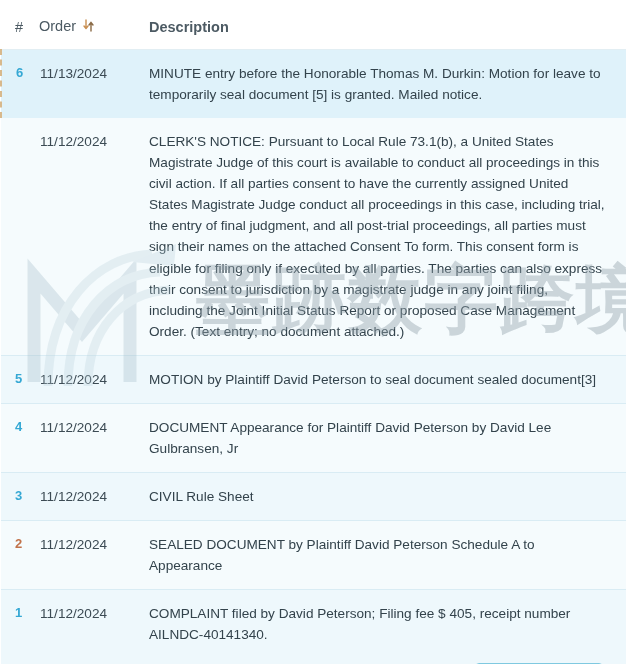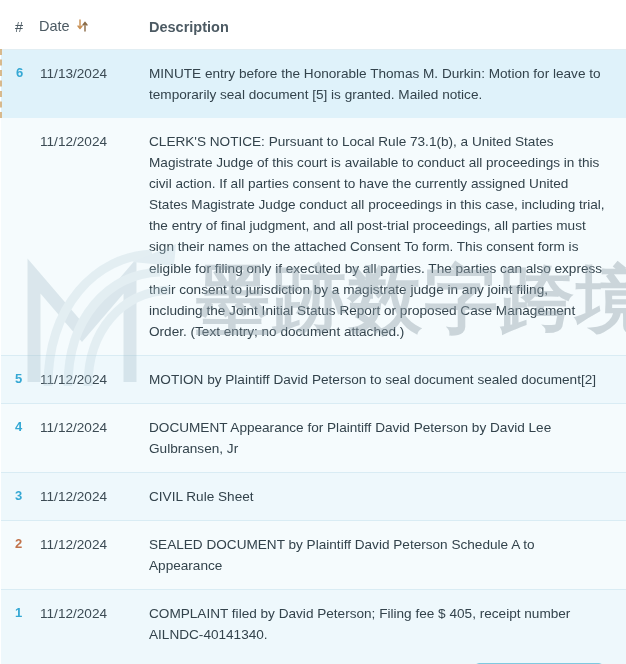--- a/index.html
+++ b/index.html
@@ -161,21 +161,21 @@
 <table id="docket">
   <colgroup>
     <col class="c-num">
       <col class="c-date">
       <col class="c-desc">
   </colgroup>
   <thead>
     <tr>
       <th class="h-num">#</th>
       <th class="h-date">
-        <span>Date</span><span class="sort-icon"><svg width="11" height="13" viewBox="0 0 11 13" xmlns="http://www.w3.org/2000/svg">
+        <span>Order</span><span class="sort-icon"><svg width="11" height="13" viewBox="0 0 11 13" xmlns="http://www.w3.org/2000/svg">
             <path d="M3 1 L3 9.5 M3 9.5 L1 7 M3 9.5 L5 7" stroke="#c98f52" stroke-width="1.4" fill="none" stroke-linecap="round"></path>
             <path d="M8 12 L8 3.5 M8 3.5 L6 6 M8 3.5 L10 6" stroke="#8a6a45" stroke-width="1.4" fill="none" stroke-linecap="round"></path>
           </svg></span>
       </th>
       <th class="h-desc">Description</th>
     </tr>
   </thead>
   <tbody id="docket-body">
       <tr class="row-highlight">
         <td class="num">6</td>
@@ -183,21 +183,21 @@
         <td class="desc"><span>MINUTE entry before the Honorable Thomas M. Durkin: Motion for leave to temporarily seal document [5] is granted. Mailed notice.</span></td>
       </tr>
       <tr class="row-plain">
         <td class="num"></td>
         <td class="date">11/12/2024</td>
         <td class="desc"><span>CLERK'S NOTICE: Pursuant to Local Rule 73.1(b), a United States Magistrate Judge of this court is available to conduct all proceedings in this civil action. If all parties consent to have the currently assigned United States Magistrate Judge conduct all proceedings in this case, including trial, the entry of final judgment, and all post-trial proceedings, all parties must sign their names on the attached Consent To form. This consent form is eligible for filing only if executed by all parties. The parties can also express their consent to jurisdiction by a magistrate judge in any joint filing, including the Joint Initial Status Report or proposed Case Management Order. (Text entry; no document attached.)</span></td>
       </tr>
       <tr class="row-alt">
         <td class="num">5</td>
         <td class="date">11/12/2024</td>
-        <td class="desc"><span>MOTION by Plaintiff David Peterson to seal document sealed document[2]</span></td>
+        <td class="desc"><span>MOTION by Plaintiff David Peterson to seal document sealed document[3]</span></td>
       </tr>
       <tr class="row-plain">
         <td class="num">4</td>
         <td class="date">11/12/2024</td>
         <td class="desc"><span>DOCUMENT Appearance for Plaintiff David Peterson by David Lee Gulbransen, Jr</span></td>
       </tr>
       <tr class="row-alt">
         <td class="num">3</td>
         <td class="date">11/12/2024</td>
         <td class="desc"><span>CIVIL Rule Sheet</span></td>

